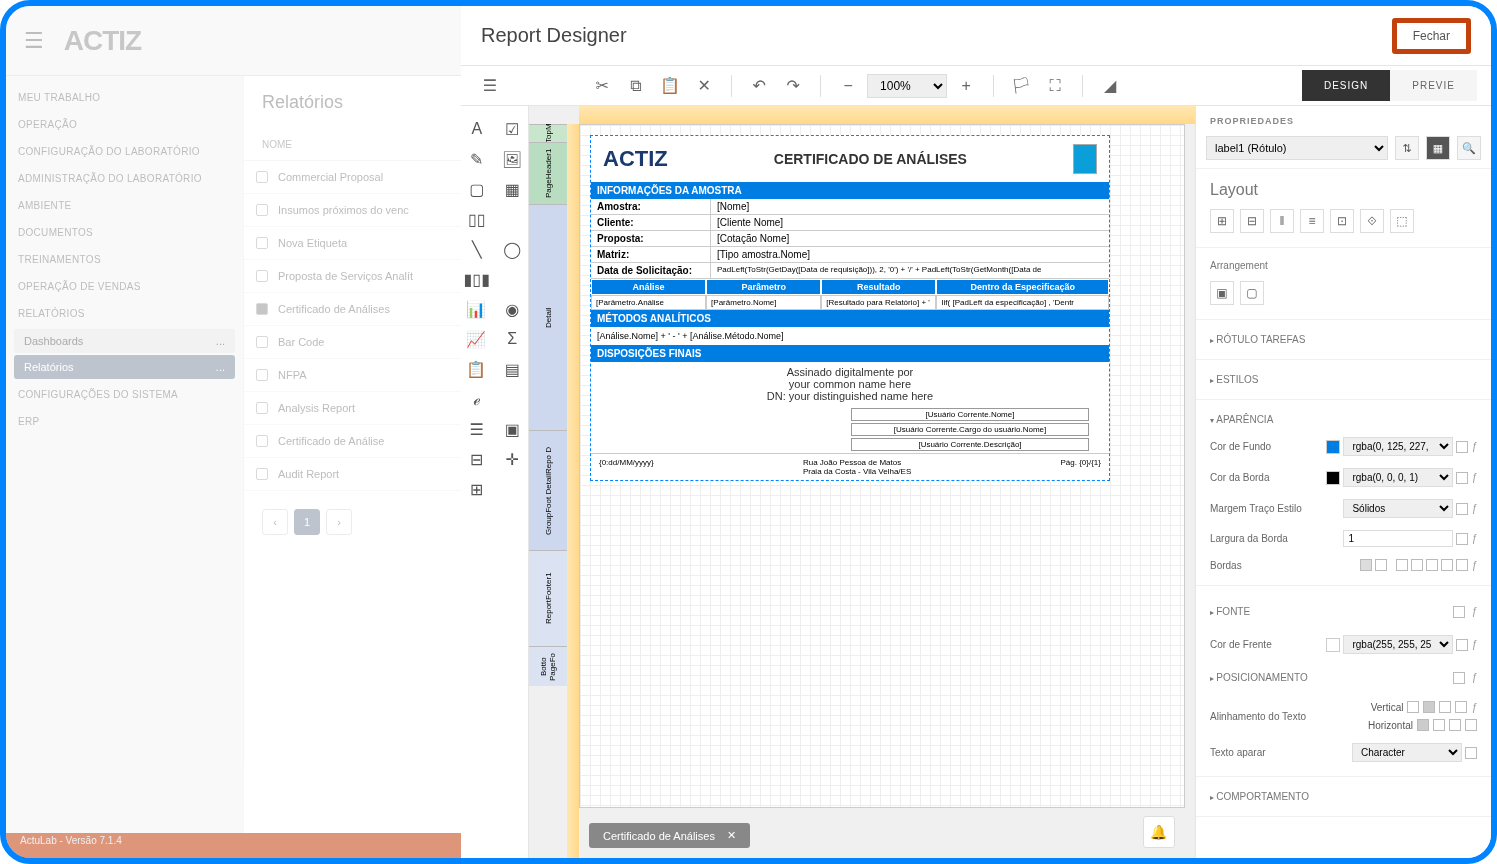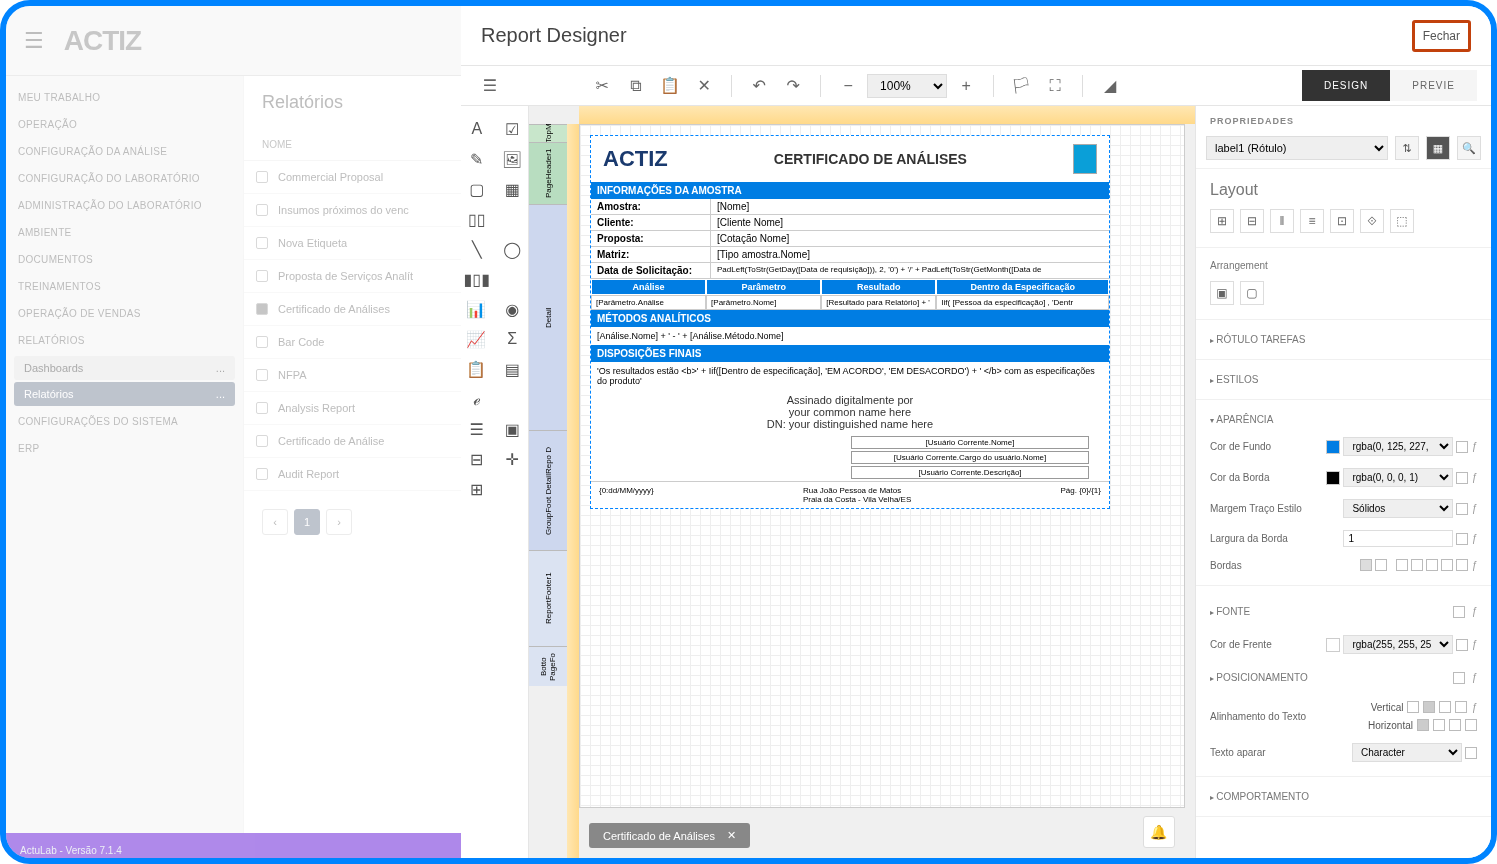--- a/index.html
+++ b/index.html
@@ -19,27 +19,27 @@
 .left-nav-sub.active { background: #8a94a6; color: #fff; }
 .left-list { flex: 1; background: #fff; border-left: 1px solid #eee; }
 .left-list-title { padding: 16px 18px; font-size: 18px; color: #888; }
 .left-th { padding: 10px 18px; font-size: 10px; color: #999; text-transform: uppercase; border-bottom: 1px solid #eee; }
 .left-row { padding: 10px 12px; font-size: 11px; color: #888; display: flex; align-items: flex-start; gap: 10px; border-bottom: 1px solid #f3f3f3; }
 .left-row .cb { width: 12px; height: 12px; border: 1px solid #bbb; border-radius: 2px; }
 .left-row.sel .cb { background: #999; }
 .pager { margin: 18px; display: flex; gap: 6px; }
 .pg { width: 26px; height: 26px; border: 1px solid #ddd; border-radius: 3px; display: flex; align-items: center; justify-content: center; font-size: 11px; color: #888; }
 .pg.cur { background: #8a94a6; color: #fff; border-color: #8a94a6; }
-.left-footer { position: absolute; bottom: 0; left: 0; right: 0; height: 25px; background: #6d28d9; color: #dde3ec; font-size: 10px; padding: 12px 14px; }
+.left-footer { position: absolute; bottom: 0; left: 0; right: 0; height: 25px; background: #c2410c; color: #dde3ec; font-size: 10px; padding: 2px 14px; }
 
 
 .designer { flex: 1; display: flex; flex-direction: column; background: #fff; }
 .d-header { height: 60px; border-bottom: 1px solid #e5e5e5; display: flex; align-items: center; justify-content: space-between; padding: 0 20px; }
 .d-title { font-size: 20px; color: #444; }
-.close-btn { border: 3px solid #c2410c; background: #fff; padding: 6px 8px; border-radius: 3px; font-size: 12px; color: #555; cursor: pointer; margin-left: 36px; }
+.close-btn { border: 5px solid #c2410c; background: #fff; padding: 6px 16px; border-radius: 3px; font-size: 12px; color: #555; cursor: pointer; margin-left: 36px; }
 .d-toolbar { height: 40px; border-bottom: 1px solid #e5e5e5; display: flex; align-items: center; padding: 0 14px; gap: 4px; }
 .tbtn { width: 30px; height: 30px; display: flex; align-items: center; justify-content: center; color: #666; font-size: 16px; cursor: pointer; border-radius: 2px; }
 .tsep { width: 1px; height: 22px; background: #ddd; margin: 0 8px; }
 .zoom-sel { border: 1px solid #ddd; padding: 3px 8px; font-size: 12px; width: 80px; }
 .mode-tabs { margin-left: auto; display: flex; }
 .mode-tab { padding: 10px 22px; font-size: 10px; letter-spacing: 1px; background: #f5f5f5; color: #666; cursor: pointer; }
 .mode-tab.active { background: #333; color: #fff; }
 
 .d-body { flex: 1; display: flex; overflow: hidden; }
 .toolbox { width: 68px; border-right: 1px solid #e5e5e5; padding: 10px 0; display: grid; grid-template-columns: 1fr 1fr; gap: 4px; align-content: start; justify-items: center; }
@@ -106,21 +106,20 @@
 
   <div class="left-app">
     <div class="left-header">
       <span class="hamburger">☰</span>
       <span class="logo">ACTIZ</span>
     </div>
     <div class="left-body">
       <div class="left-nav">
         <div class="left-nav-item">MEU TRABALHO</div>
         <div class="left-nav-item">OPERAÇÃO</div>
-        <div class="left-nav-item">CONFIGURAÇÃO DA ANÁLISE</div>
         <div class="left-nav-item">CONFIGURAÇÃO DO LABORATÓRIO</div>
         <div class="left-nav-item">ADMINISTRAÇÃO DO LABORATÓRIO</div>
         <div class="left-nav-item">AMBIENTE</div>
         <div class="left-nav-item">DOCUMENTOS</div>
         <div class="left-nav-item">TREINAMENTOS</div>
         <div class="left-nav-item">OPERAÇÃO DE VENDAS</div>
         <div class="left-nav-item">RELATÓRIOS</div>
         <div class="left-nav-sub">
               <span>Dashboards</span>
               <span>...</span>
@@ -284,26 +283,25 @@
                   <div class="v" style="font-size:8px">PadLeft(ToStr(GetDay([Data de requisição])), 2, '0') + '/' + PadLeft(ToStr(GetMonth([Data de</div>
                 </div>
             <div class="rpt-grid">
               <div class="h">Análise</div>
               <div class="h">Parâmetro</div>
               <div class="h">Resultado</div>
               <div class="h">Dentro da Especificação</div>
               <div class="c">[Parâmetro.Análise</div>
               <div class="c">[Parâmetro.Nome]</div>
               <div class="c">[Resultado para Relatório] + '</div>
-              <div class="c">Iif( [Pessoa da especificação] , 'Dentr</div>
+              <div class="c">Iif( [PadLeft da especificação] , 'Dentr</div>
             </div>
             <div class="rpt-sec">MÉTODOS ANALÍTICOS</div>
             <div class="rpt-text">[Análise.Nome] + ' - ' + [Análise.Método.Nome]</div>
             <div class="rpt-sec">DISPOSIÇÕES FINAIS</div>
-            <div class="rpt-text">'Os resultados estão &lt;b&gt;' + Iif([Dentro de especificação], 'EM ACORDO', 'EM DESACORDO') + ' &lt;/b&gt; com as especificações do produto'</div>
             <div class="rpt-sig">
               <div>Assinado digitalmente por</div>
               <div>your common name here</div>
               <div>DN: your distinguished name here</div>
             </div>
             <div class="rpt-sig-line">[Usuário Corrente.Nome]</div>
             <div class="rpt-sig-line">[Usuário Corrente.Cargo do usuário.Nome]</div>
             <div class="rpt-sig-line">[Usuário Corrente.Descrição]</div>
             <div class="rpt-foot">
               <span>{0:dd/MM/yyyy}</span>

